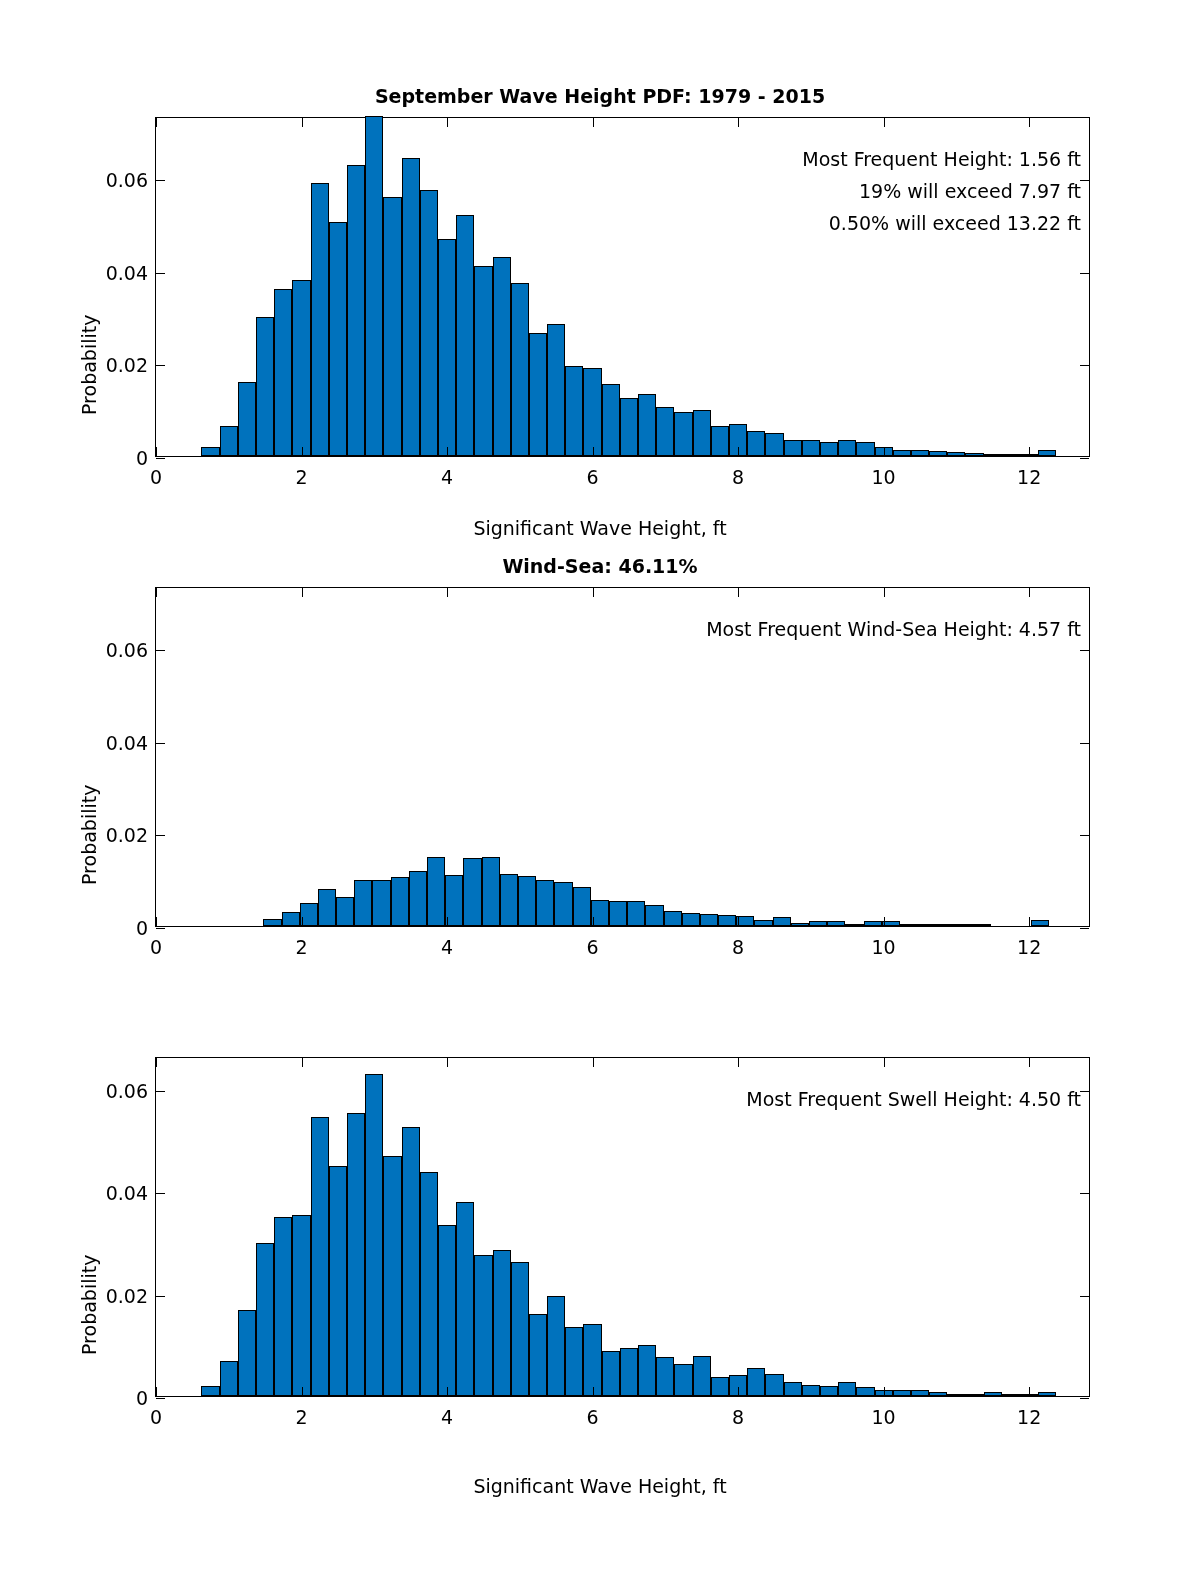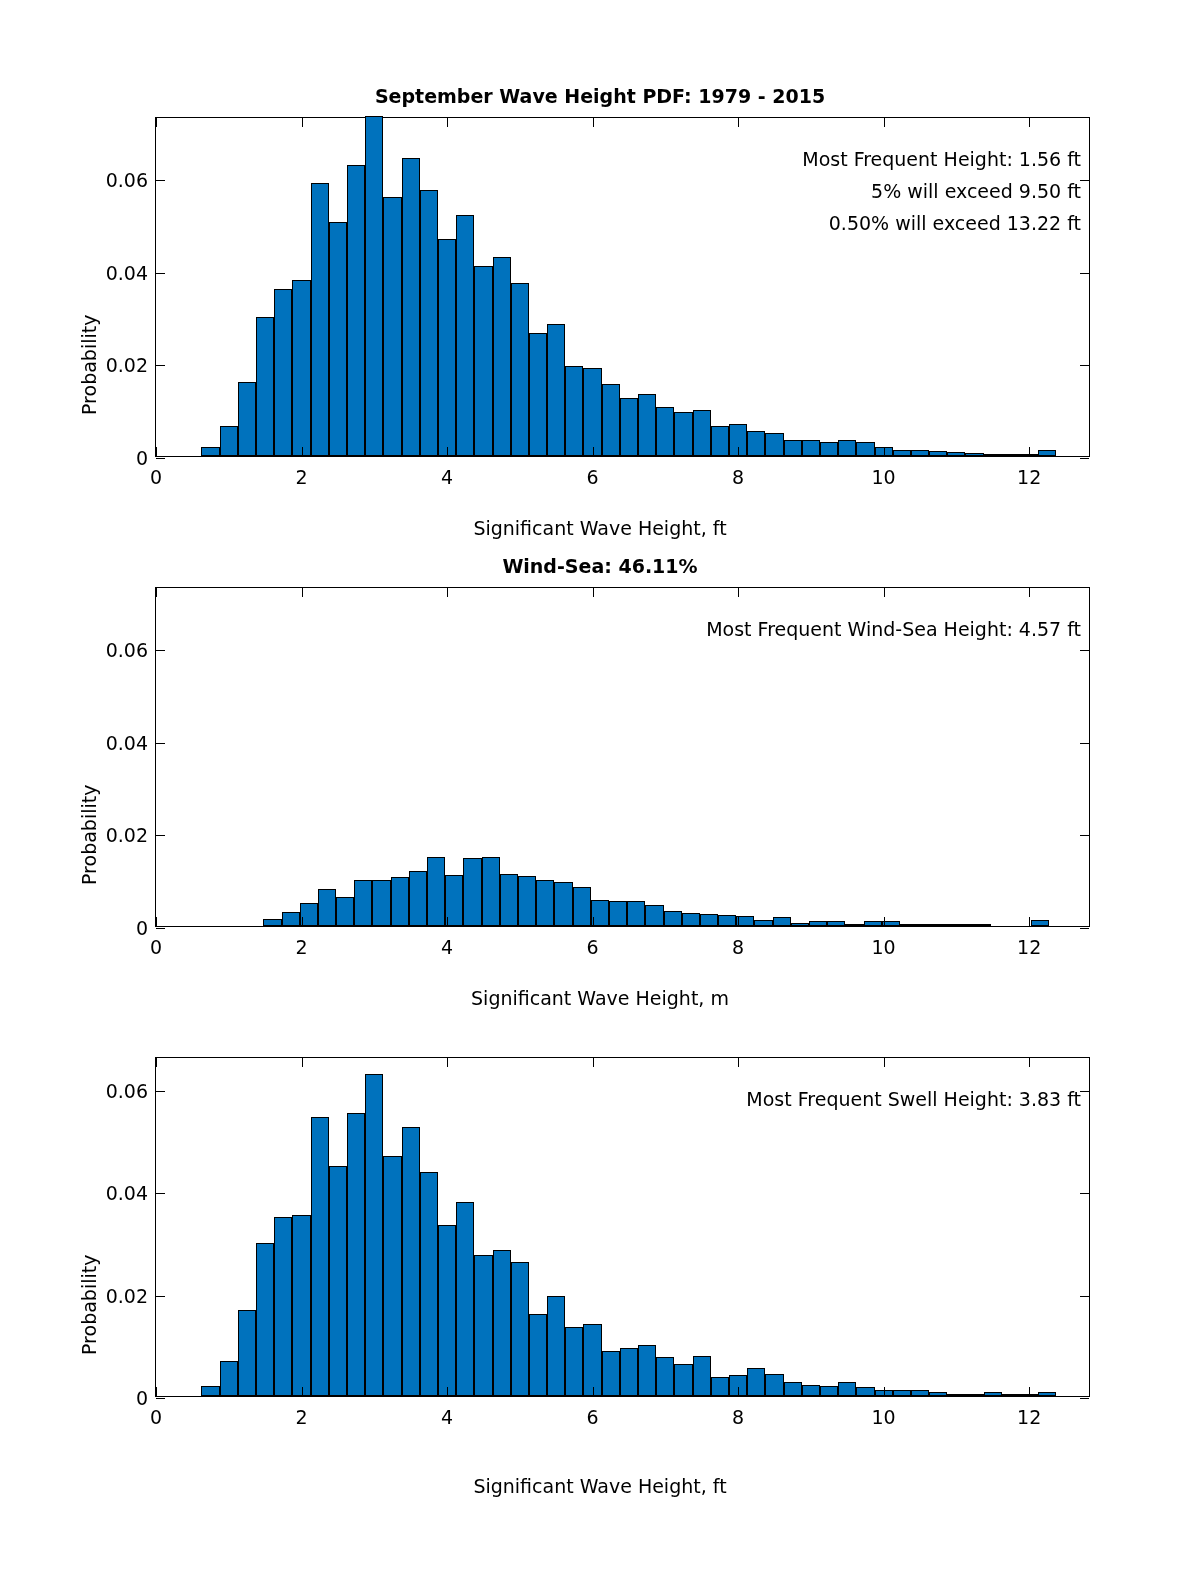--- a/index.html
+++ b/index.html
@@ -154,21 +154,21 @@
           <div class="bar" style="left: 754.912px; width: 18.1907px; height: 5.55102px; background: rgb(0, 114, 189); border-color: rgb(0, 0, 0);"></div>
           <div class="bar" style="left: 773.103px; width: 18.1907px; height: 5.08844px; background: rgb(0, 114, 189); border-color: rgb(0, 0, 0);"></div>
           <div class="bar" style="left: 791.294px; width: 18.1907px; height: 3.70068px; background: rgb(0, 114, 189); border-color: rgb(0, 0, 0);"></div>
           <div class="bar" style="left: 809.484px; width: 18.1907px; height: 3.2381px; background: rgb(0, 114, 189); border-color: rgb(0, 0, 0);"></div>
           <div class="bar" style="left: 827.675px; width: 18.1907px; height: 2.31293px; background: rgb(0, 114, 189); border-color: rgb(0, 0, 0);"></div>
           <div class="bar" style="left: 845.866px; width: 18.1907px; height: 1.85034px; background: rgb(0, 114, 189); border-color: rgb(0, 0, 0);"></div>
           <div class="bar" style="left: 864.056px; width: 18.1907px; height: 1.5px; background: rgb(0, 114, 189); border-color: rgb(0, 0, 0);"></div>
           <div class="bar" style="left: 882.247px; width: 18.1907px; height: 6.01361px; background: rgb(0, 114, 189); border-color: rgb(0, 0, 0);"></div>
         </div>
       <div class="annot" style="right:8px; top:30px;">Most Frequent Height: 1.56 ft</div>
-      <div class="annot" style="right:8px; top:62px;">5% will exceed 9.50 ft</div>
+      <div class="annot" style="right:8px; top:62px;">19% will exceed 7.97 ft</div>
       <div class="annot" style="right:8px; top:94px;">0.50% will exceed 13.22 ft</div>
     <div class="tick-x top" style="left: 0px;"></div>
         <div class="tick-x bottom" style="left: 0px;"></div>
         <div class="tick-label-x" style="left: 0px; top: 348px;">0</div>
         <div class="tick-x top" style="left: 145.525px;"></div>
         <div class="tick-x bottom" style="left: 145.525px;"></div>
         <div class="tick-label-x" style="left: 145.525px; top: 348px;">2</div>
         <div class="tick-x top" style="left: 291.051px;"></div>
         <div class="tick-x bottom" style="left: 291.051px;"></div>
         <div class="tick-label-x" style="left: 291.051px; top: 348px;">4</div>
@@ -275,21 +275,20 @@
         <div class="tick-y left" style="top: 247.483px;"></div>
         <div class="tick-y right" style="top: 247.483px;"></div>
         <div class="tick-label-y" style="top: 247.483px; left: -62px; width: 54px;">0.02</div>
         <div class="tick-y left" style="top: 154.966px;"></div>
         <div class="tick-y right" style="top: 154.966px;"></div>
         <div class="tick-label-y" style="top: 154.966px; left: -62px; width: 54px;">0.04</div>
         <div class="tick-y left" style="top: 62.449px;"></div>
         <div class="tick-y right" style="top: 62.449px;"></div>
         <div class="tick-label-y" style="top: 62.449px; left: -62px; width: 54px;">0.06</div>
       </div>
-    <div class="xlabel" style="top:432px;">Significant Wave Height, m</div>
   </div>
 
   <div class="panel" style="top:1025px; height:480px;">
     <div class="ylabel" style="left:78px; top:330px;">Probability</div>
     <div class="plotbox" id="plot2" style="left:155px; top:32px; width:935px; height:340px;">
       <div class="bars" id="bars2">
           <div class="bar" style="left: 45.4767px; width: 18.1907px; height: 10.2256px; background: rgb(0, 114, 189); border-color: rgb(0, 0, 0);"></div>
           <div class="bar" style="left: 63.6673px; width: 18.1907px; height: 34.7669px; background: rgb(0, 114, 189); border-color: rgb(0, 0, 0);"></div>
           <div class="bar" style="left: 81.858px; width: 18.1907px; height: 85.8947px; background: rgb(0, 114, 189); border-color: rgb(0, 0, 0);"></div>
           <div class="bar" style="left: 100.049px; width: 18.1907px; height: 153.383px; background: rgb(0, 114, 189); border-color: rgb(0, 0, 0);"></div>
@@ -330,21 +329,21 @@
           <div class="bar" style="left: 736.722px; width: 18.1907px; height: 5.62406px; background: rgb(0, 114, 189); border-color: rgb(0, 0, 0);"></div>
           <div class="bar" style="left: 754.912px; width: 18.1907px; height: 6.13534px; background: rgb(0, 114, 189); border-color: rgb(0, 0, 0);"></div>
           <div class="bar" style="left: 773.103px; width: 18.1907px; height: 3.57895px; background: rgb(0, 114, 189); border-color: rgb(0, 0, 0);"></div>
           <div class="bar" style="left: 791.294px; width: 18.1907px; height: 2.04511px; background: rgb(0, 114, 189); border-color: rgb(0, 0, 0);"></div>
           <div class="bar" style="left: 809.484px; width: 18.1907px; height: 2.04511px; background: rgb(0, 114, 189); border-color: rgb(0, 0, 0);"></div>
           <div class="bar" style="left: 827.675px; width: 18.1907px; height: 4.09023px; background: rgb(0, 114, 189); border-color: rgb(0, 0, 0);"></div>
           <div class="bar" style="left: 845.866px; width: 18.1907px; height: 2.04511px; background: rgb(0, 114, 189); border-color: rgb(0, 0, 0);"></div>
           <div class="bar" style="left: 864.056px; width: 18.1907px; height: 2.04511px; background: rgb(0, 114, 189); border-color: rgb(0, 0, 0);"></div>
           <div class="bar" style="left: 882.247px; width: 18.1907px; height: 3.57895px; background: rgb(0, 114, 189); border-color: rgb(0, 0, 0);"></div>
         </div>
-      <div class="annot" style="right:8px; top:30px;">Most Frequent Swell Height: 3.83 ft</div>
+      <div class="annot" style="right:8px; top:30px;">Most Frequent Swell Height: 4.50 ft</div>
     <div class="tick-x top" style="left: 0px;"></div>
         <div class="tick-x bottom" style="left: 0px;"></div>
         <div class="tick-label-x" style="left: 0px; top: 348px;">0</div>
         <div class="tick-x top" style="left: 145.525px;"></div>
         <div class="tick-x bottom" style="left: 145.525px;"></div>
         <div class="tick-label-x" style="left: 145.525px; top: 348px;">2</div>
         <div class="tick-x top" style="left: 291.051px;"></div>
         <div class="tick-x bottom" style="left: 291.051px;"></div>
         <div class="tick-label-x" style="left: 291.051px; top: 348px;">4</div>
         <div class="tick-x top" style="left: 436.576px;"></div>

